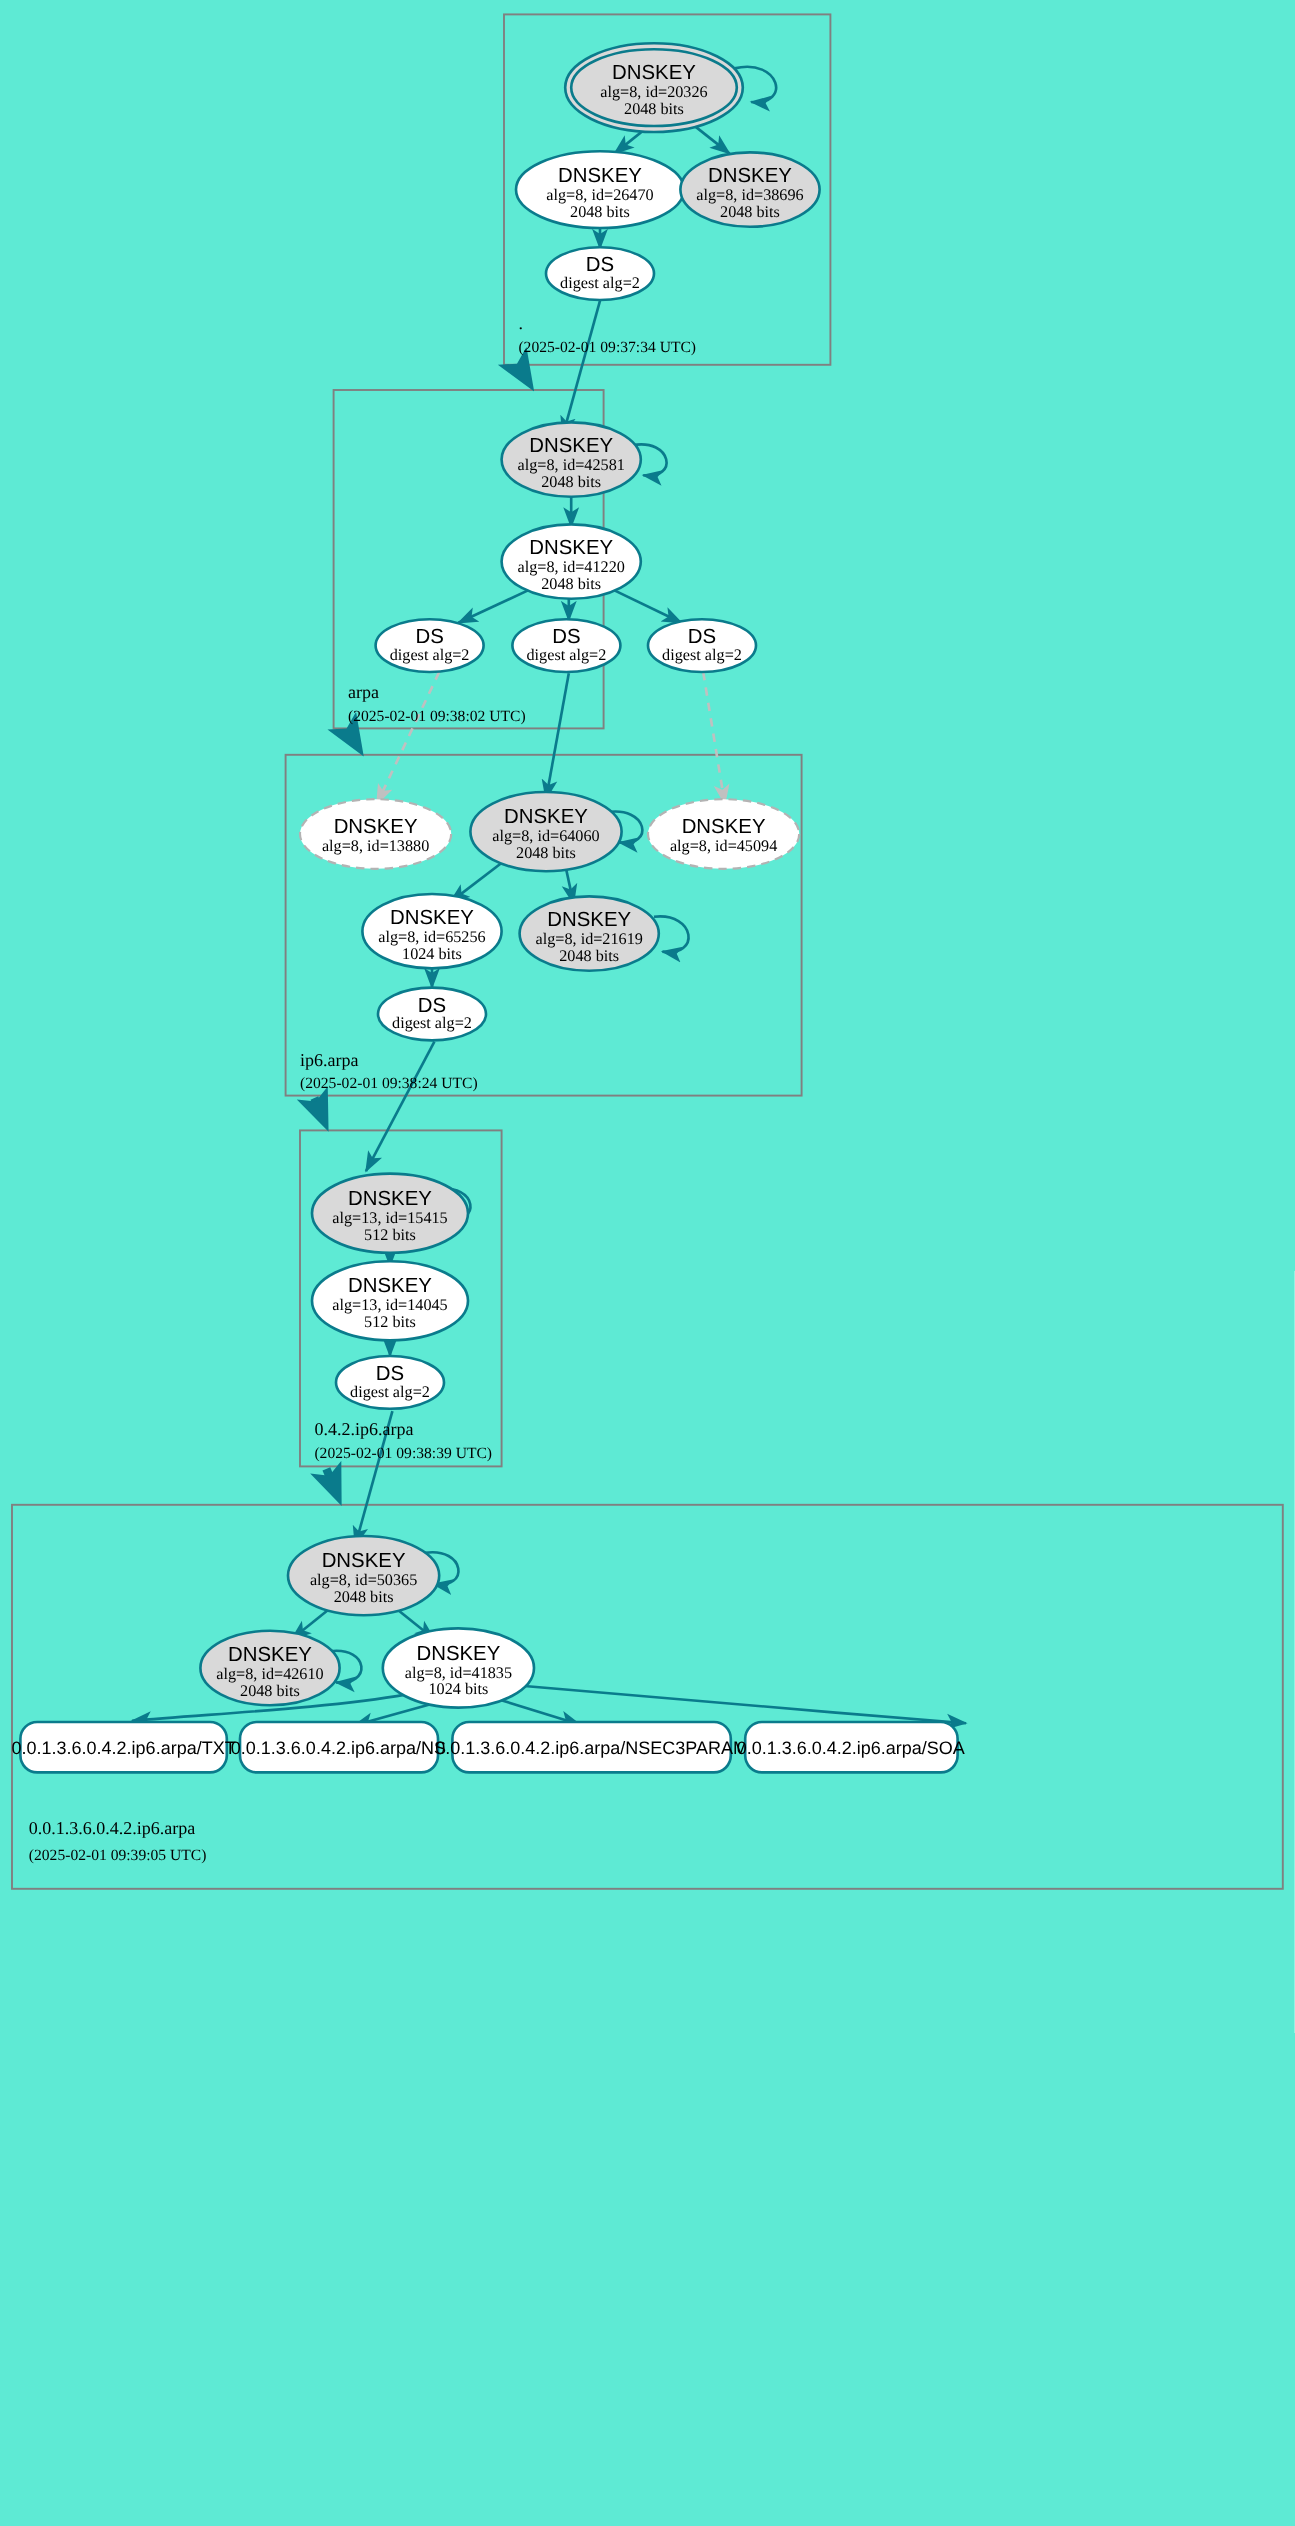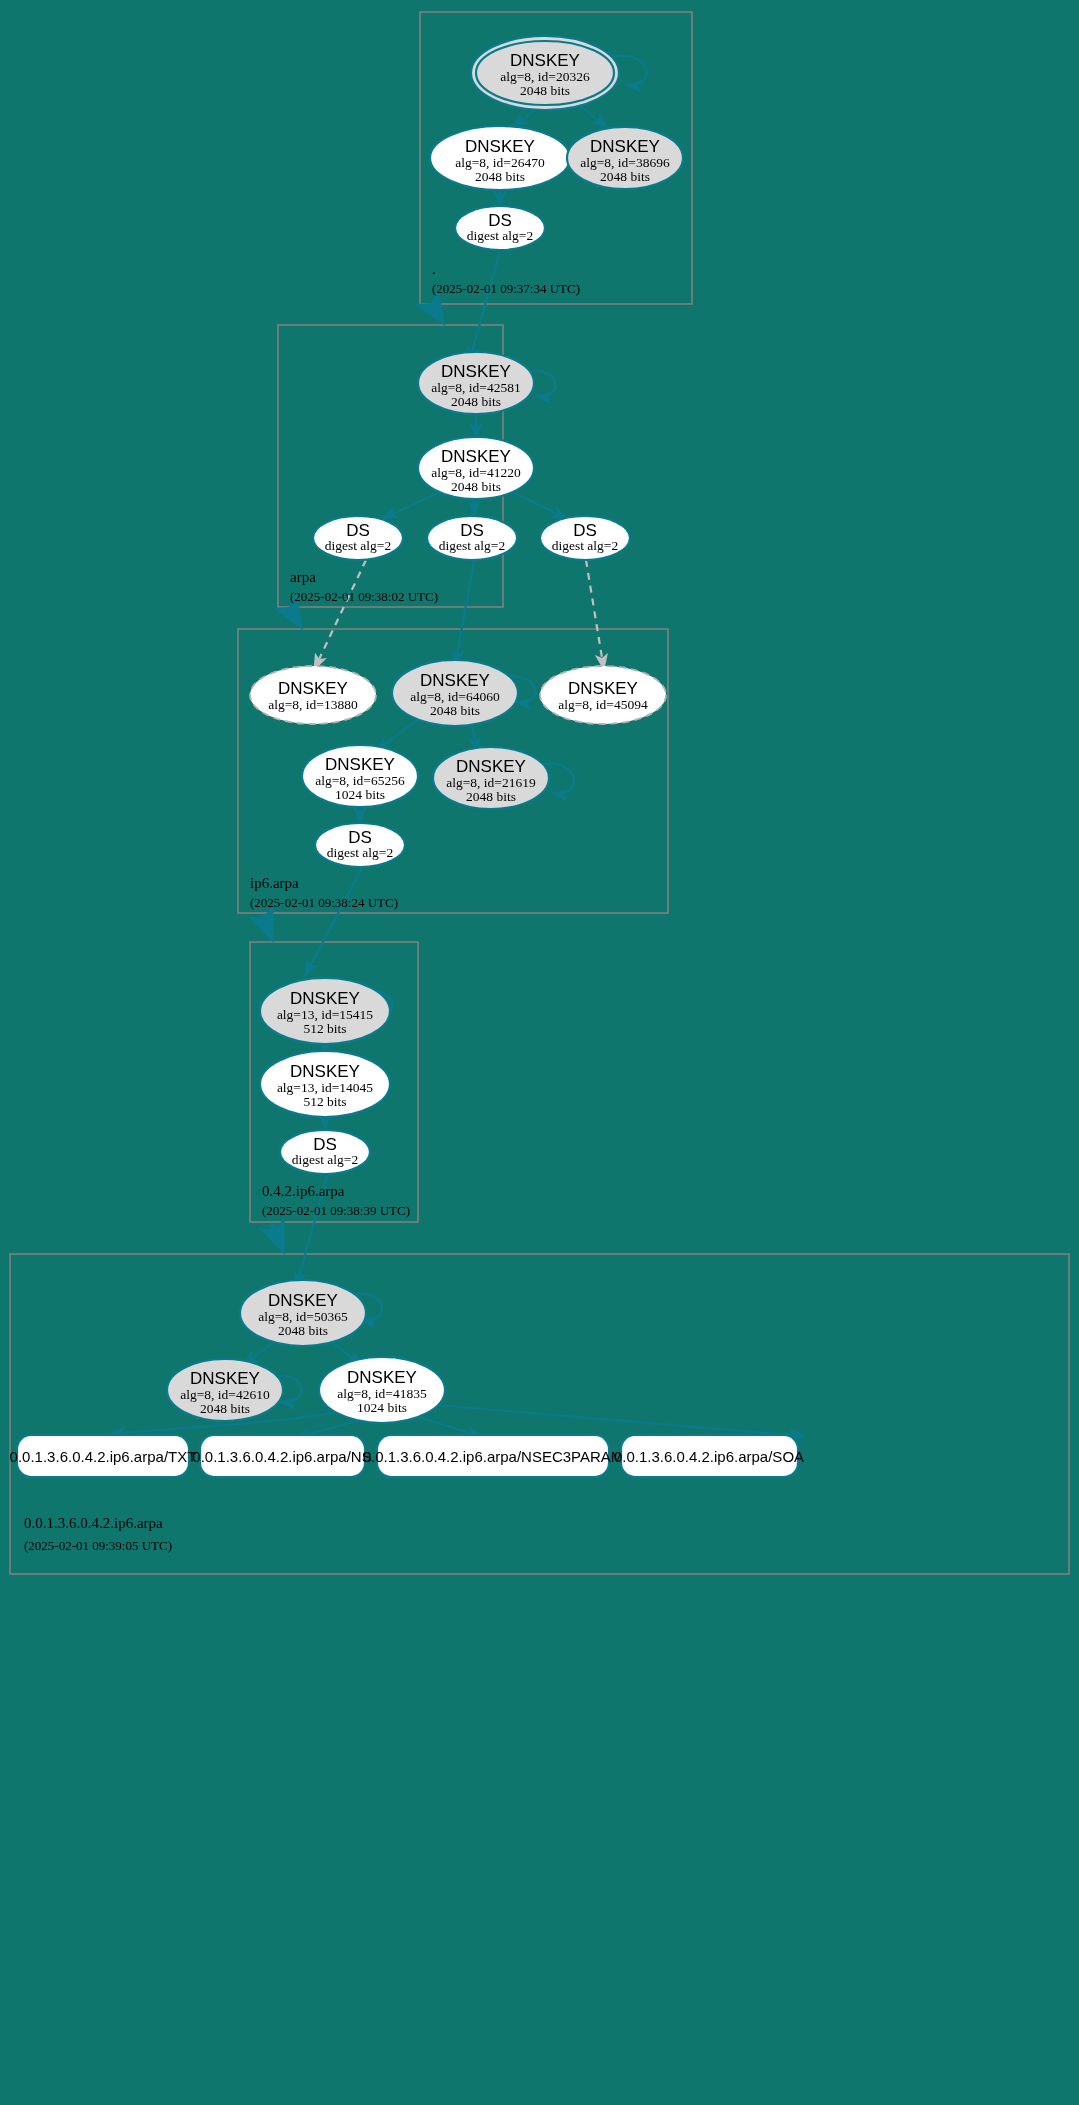--- a/index.html
+++ b/index.html
@@ -1,17 +1,17 @@
 <!DOCTYPE html>
 <html><head>
 <meta charset="utf-8">
 <style>
   html,body{margin:0;padding:0;background:#ffffff;}
   body{font-family:"Liberation Sans",sans-serif;}
-  #stage{position:relative;width:1079px;height:2105px;background:#0f766e;overflow:hidden;}
+  #stage{position:relative;width:1079px;height:2105px;background:#5eead4;overflow:hidden;}
   svg{display:block;}
   .zone-box{fill:none;stroke:#808080;stroke-width:1.6;}
   .node-ell{stroke:#0a7b8c;stroke-width:2.2;}
   .node-ell.filled{fill:#d9d9d9;}
   .node-ell.plain{fill:#ffffff;}
   .node-ell.ghost{fill:#ffffff;stroke:#b3b3b3;stroke-width:1.8;stroke-dasharray:7 5;}
   .rr-box{fill:#ffffff;stroke:#0a7b8c;stroke-width:2.2;}
   .edge{fill:none;stroke:#0a7b8c;stroke-width:2.2;}
   .edge-thick{fill:none;stroke:#0a7b8c;stroke-width:7;}
   .edge-ghost{fill:none;stroke:#c0c0c0;stroke-width:2.2;stroke-dasharray:7 6;}

